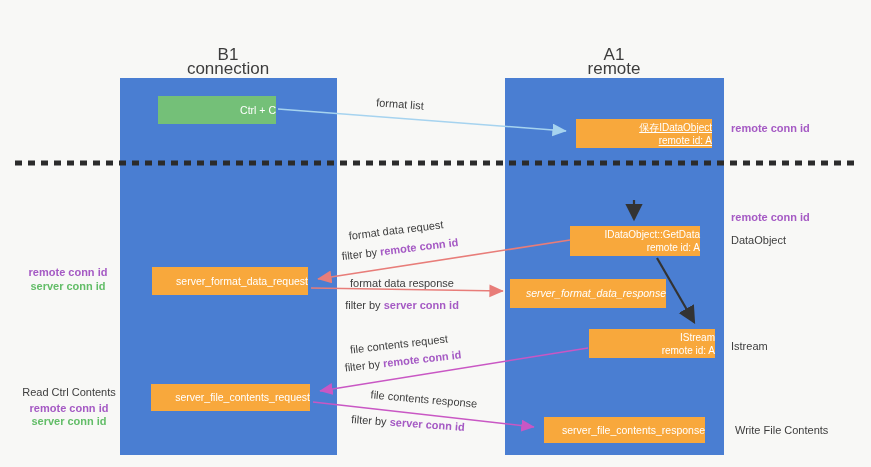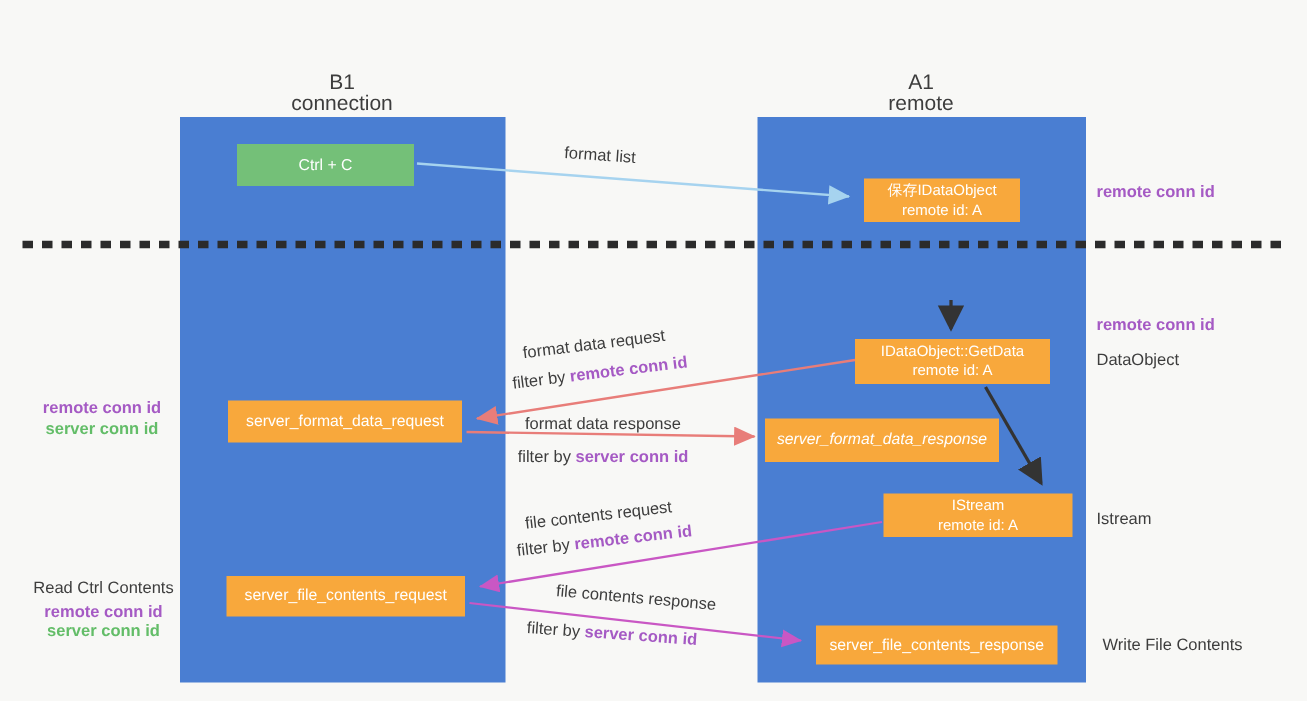--- a/index.html
+++ b/index.html
@@ -1,28 +1,28 @@
 <!DOCTYPE html>
 <html style="--background: #f8f8f6; --lane-blue: #4a7ed2; --box-orange: #f8a83c; --box-green: #74c078; --arrow-light-blue: #a6d3ef; --arrow-salmon: #e87d79; --arrow-magenta: #c957c4; --arrow-black: #333333; --dash-dark: #2b2b2b; --label-purple: #a55ac4; --label-green: #63bd68; --text-dark: #3d3d3d;"><head>
 <meta charset="utf-8">
 <style>
   html,body{margin:0;padding:0;}
   body{font-family:"Liberation Sans","DejaVu Sans",sans-serif;background:var(--background,#f8f8f6);}
   .canvas{position:relative;width:871px;height:467px;background:var(--background,#f8f8f6);overflow:hidden;}
 
   .title{position:absolute;left:0;top:7px;width:871px;text-align:center;
          font-size:15px;line-height:19px;color:var(--text-dark,#3d3d3d);}
-  .col-header{position:absolute;width:120px;text-align:center;font-size:14px;
+  .col-header{position:absolute;width:120px;text-align:center;font-size:17px;
               line-height:13.5px;color:var(--text-dark,#3d3d3d);}
 
   .lane{position:absolute;top:78px;height:377px;background:var(--lane-blue,#4a7ed2);}
   .lane-left{left:120px;width:217px;}
   .lane-right{left:505px;width:219px;}
 
-  .box{position:absolute;display:flex;flex-direction:column;align-items:center;
+  .box{position:absolute;display:flex;flex-direction:column;align-items:flex-end;
        justify-content:center;color:#ffffff;font-size:10.5px;line-height:13px;
        text-align:center;z-index:2;}
   .box.green{background:var(--box-green,#74c078);}
   .box.orange{background:var(--box-orange,#f8a83c);}
   .box .bl{white-space:nowrap;}
 
   svg.overlay{position:absolute;left:0;top:0;z-index:3;pointer-events:none;}
   .s-dash{stroke:var(--dash-dark,#2b2b2b);stroke-width:5;stroke-dasharray:7 6;}
   .s-blue{stroke:var(--arrow-light-blue,#a6d3ef);stroke-width:1.6;}
   .s-salmon{stroke:var(--arrow-salmon,#e87d79);stroke-width:1.6;}
@@ -89,21 +89,21 @@
     <line x1="657" y1="258" x2="694" y2="322" class="s-black" marker-end="url(#mBlack)"></line>
 
     <line x1="588" y1="348" x2="320" y2="391" class="s-magenta" marker-end="url(#mMagenta)"></line>
     <line x1="313" y1="402" x2="534" y2="427" class="s-magenta" marker-end="url(#mMagenta)"></line>
   </svg>
 
   <div class="box green" style="left:158px;top:96px;width:118px;height:28px;">
     <div class="bl">Ctrl + C</div>
   </div>
 
-  <div class="box orange" style="left:576px;top:119px;width:104px;height:29px;font-size:10px;">
+  <div class="box orange" style="left:576px;top:119px;width:136px;height:29px;font-size:10px;text-decoration:underline;">
     <div class="bl">保存IDataObject</div>
     <div class="bl">remote id: A</div>
   </div>
 
 
   <div class="box orange" style="left:570px;top:226px;width:130px;height:30px;font-size:10px;">
     <div class="bl">IDataObject::GetData</div>
     <div class="bl">remote id: A</div>
   </div>
 

